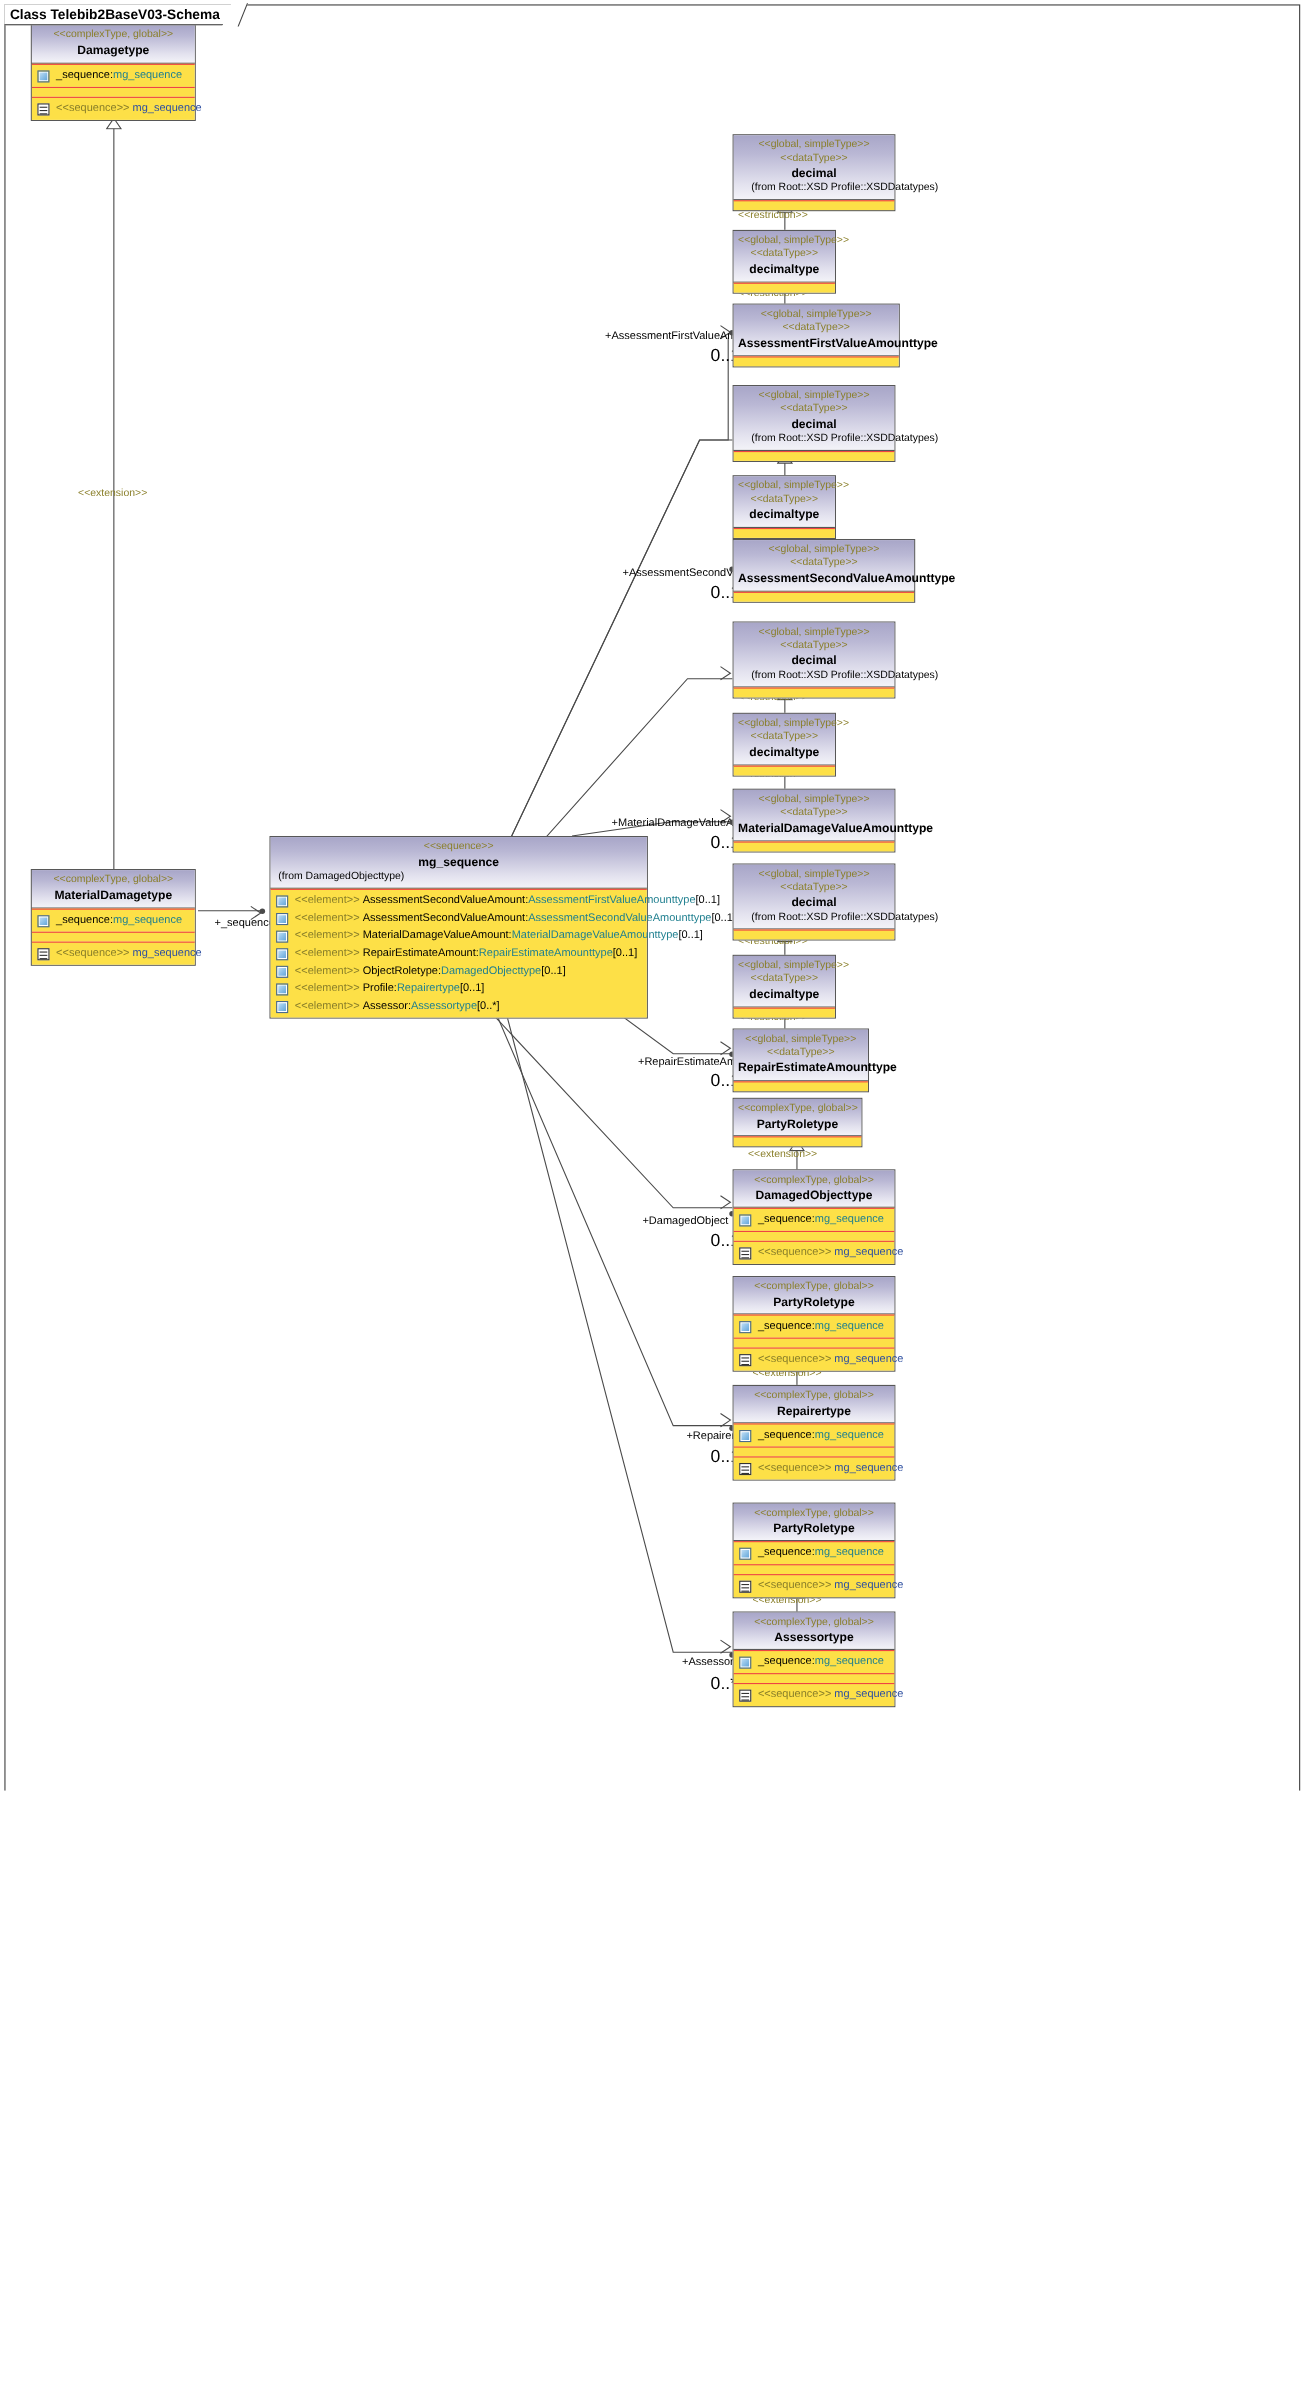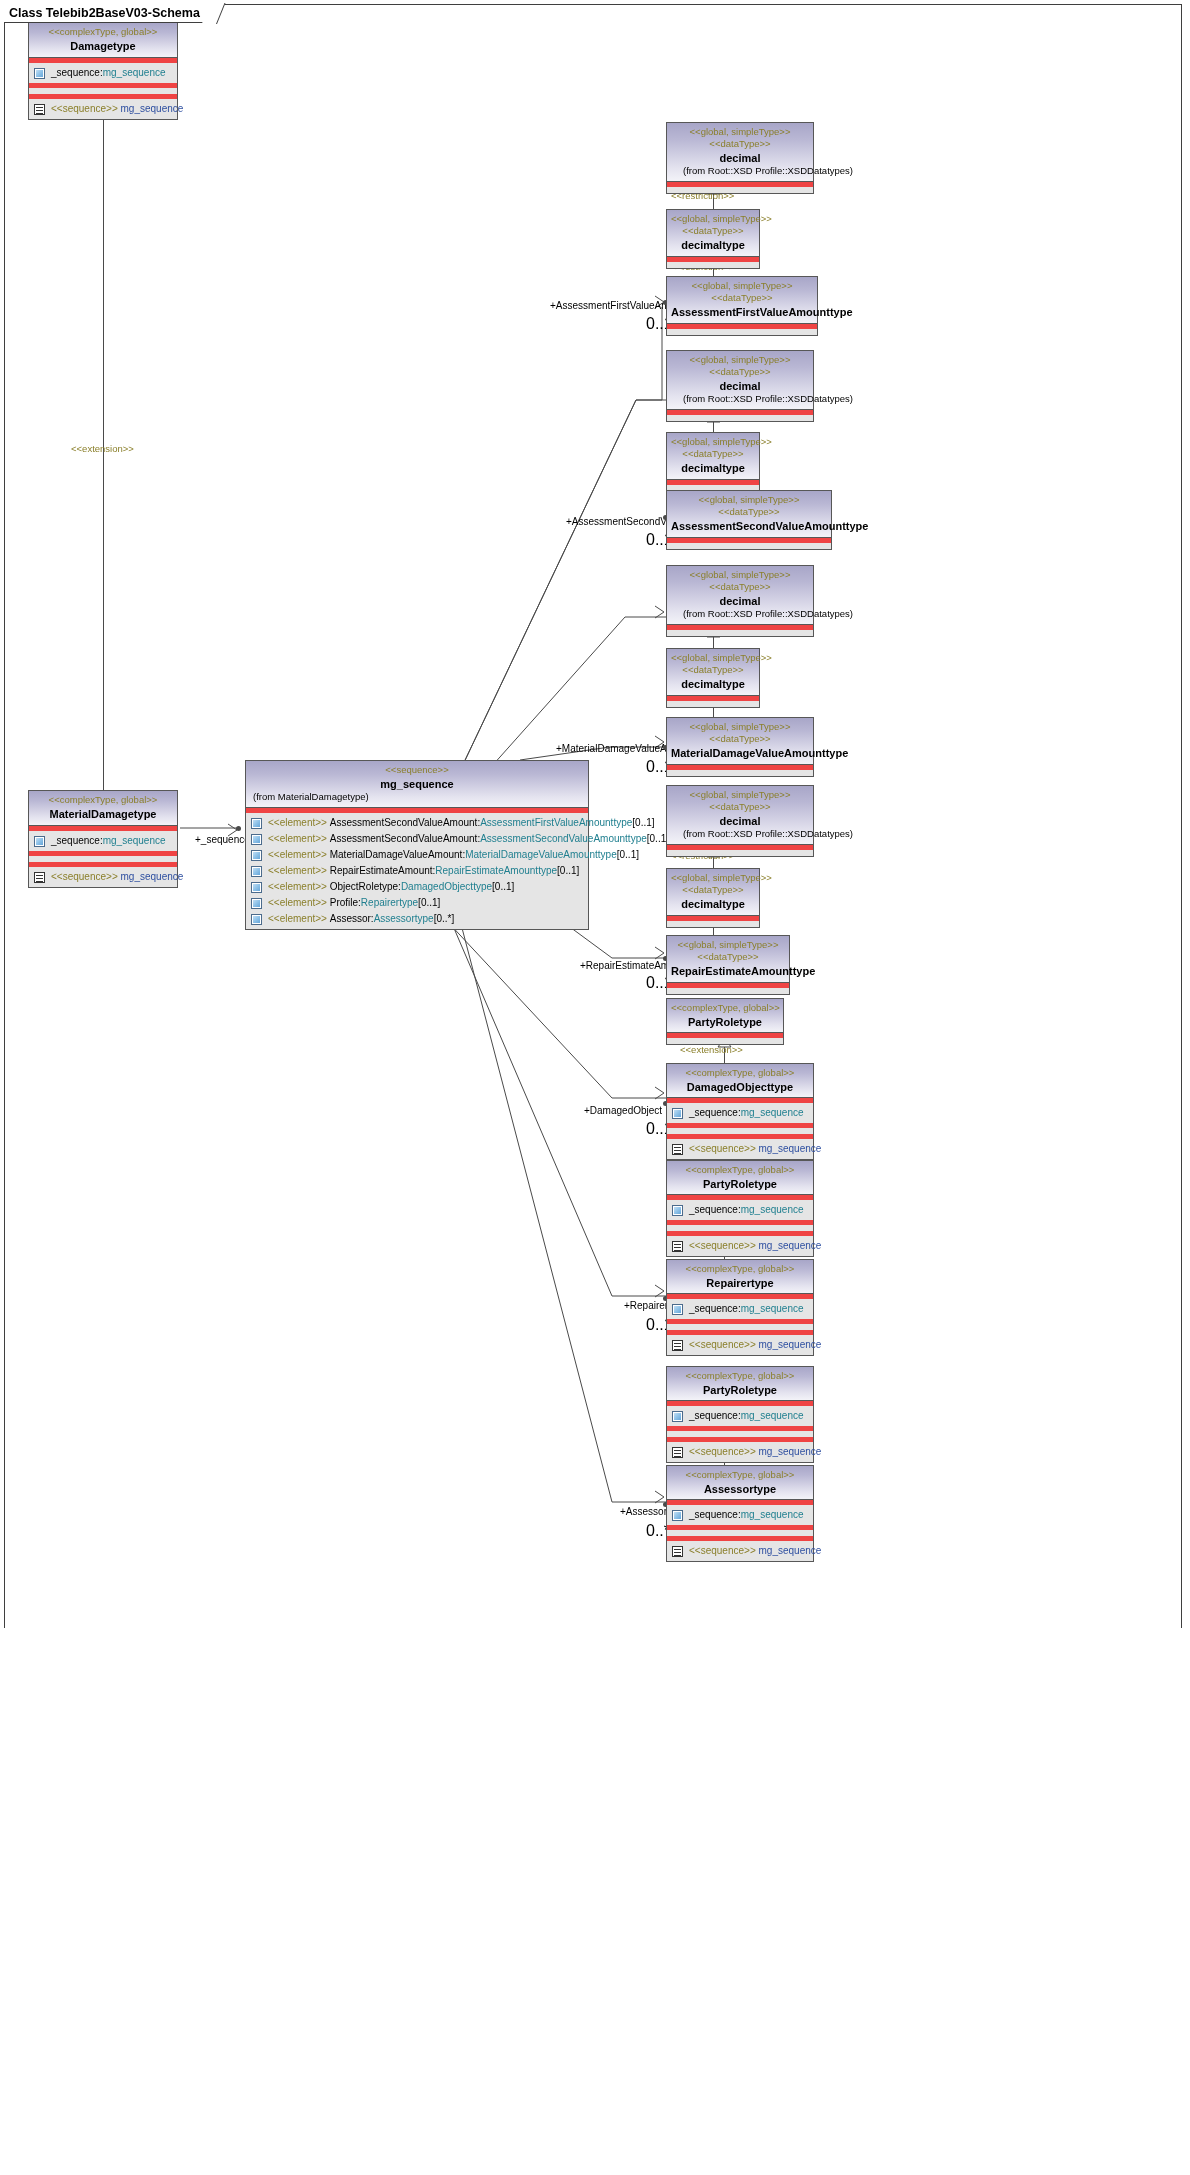--- a/index.html
+++ b/index.html
@@ -82,24 +82,24 @@
   .from {
     font-size: 9.5px;
     color: #000000;
     line-height: 12px;
     text-align: left;
     padding-left: 3px;
     white-space: nowrap;
   }
   .from.ctr { text-align: center; padding-left: 12px; }
   .compart {
-    border-top: 5px solid #ef4444;
+    border-top: 1px solid #ef4444;
     min-height: 9px;
     padding: 2px 0 2px 0;
-    background: #e5e5e5;
+    background: #fde047;
   }
   .compart.empty { min-height: 9px; padding: 3px 0; }
   .row {
     display: flex;
     align-items: center;
     padding: 1px 4px 1px 5px;
     font-size: 10px;
     line-height: 14px;
     white-space: nowrap;
   }
@@ -269,21 +269,21 @@
       </div>
     </div>
   </div>
 
   <div class="assoc-lbl" style="left:195px; top:834px;">+_sequence</div>
 
   <div class="uml" style="left:245px; top:760px; width:344px;">
     <div class="hdr">
       <div class="stereo">&lt;&lt;sequence&gt;&gt;</div>
       <div class="cname">mg_sequence</div>
-      <div class="from">(from MaterialDamagetype)</div>
+      <div class="from">(from DamagedObjecttype)</div>
     </div>
     <div class="compart">
       <div class="row">
         <span class="ic ic-attr"></span>
         <span class="lbl-elem">&lt;&lt;element&gt;&gt;</span>&nbsp;<span class="lbl-name">AssessmentSecondValueAmount:</span><span class="lbl-type">AssessmentFirstValueAmounttype</span><span class="lbl-name">[0..1]</span>
       </div>
       <div class="row">
         <span class="ic ic-attr"></span>
         <span class="lbl-elem">&lt;&lt;element&gt;&gt;</span>&nbsp;<span class="lbl-name">AssessmentSecondValueAmount:</span><span class="lbl-type">AssessmentSecondValueAmounttype</span><span class="lbl-name">[0..1]</span>
       </div>

